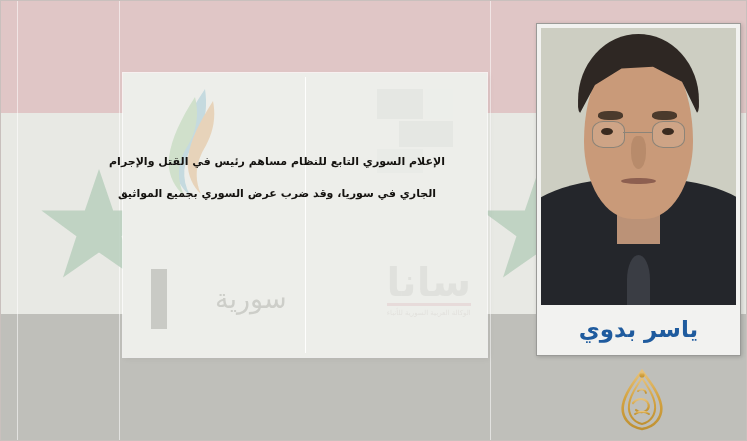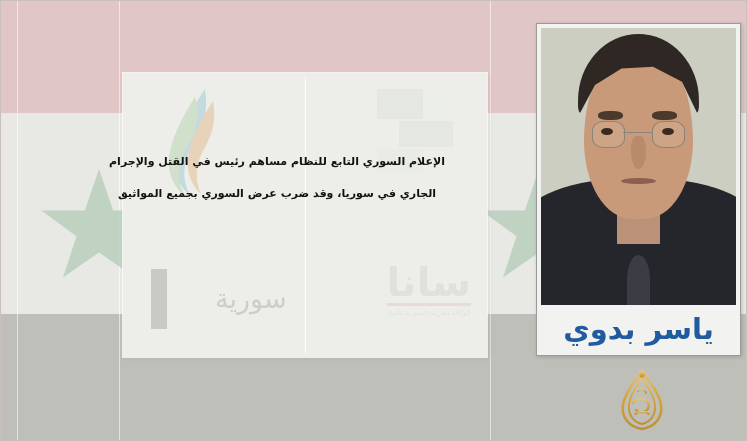--- a/index.html
+++ b/index.html
@@ -172,21 +172,21 @@
     width: 100%;
     height: 277px;
     overflow: hidden;
     background: #cfcfc4;
   }
   .portrait-name {
     height: 48px;
     line-height: 48px;
     text-align: center;
     color: #1f5b9e;
-    font-size: 29px;
+    font-size: 23px;
     font-weight: 700;
     direction: rtl;
     white-space: nowrap;
   }
 
   
   .face-bg      { position:absolute; inset:0; background:#cdcec2; }
   .shoulders    { position:absolute; left:-10%; bottom:0; width:120%; height:46%;
                   background:#24262b; border-radius:48% 48% 0 0 / 34% 34% 0 0; }
   .neck         { position:absolute; left:39%; top:56%; width:22%; height:22%;

